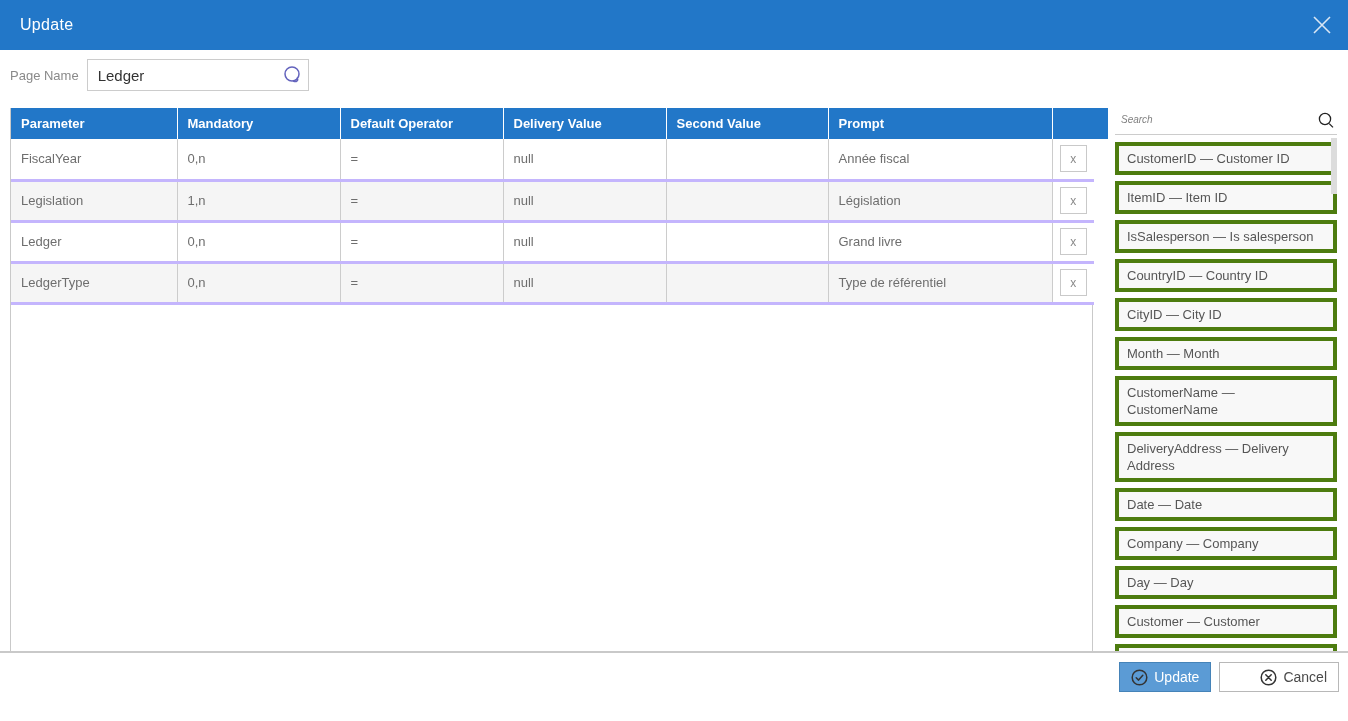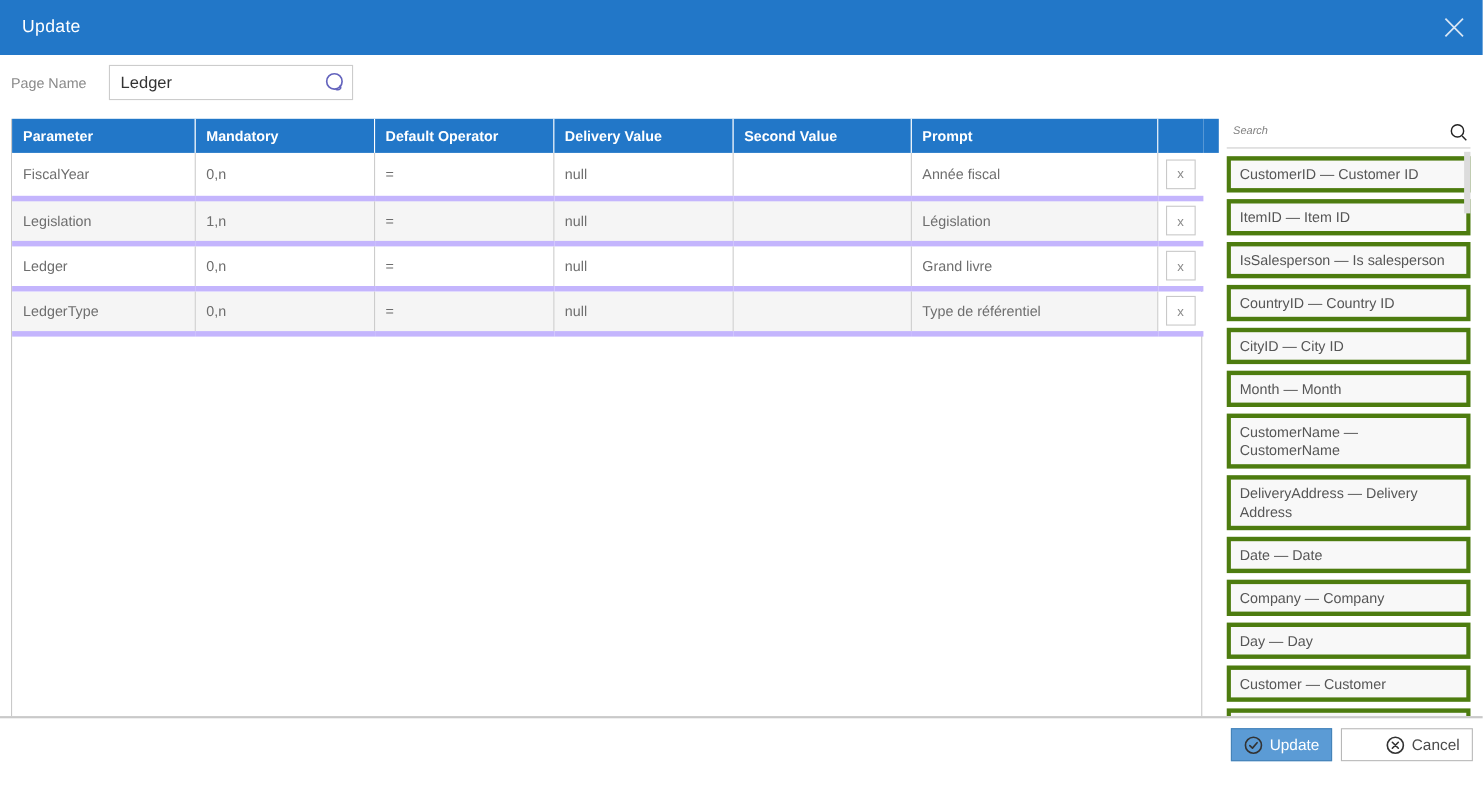--- a/index.html
+++ b/index.html
@@ -26,21 +26,21 @@
     position: absolute; right: 13px; top: 12px;
     width: 26px; height: 26px; cursor: pointer;
     display: flex; align-items: center; justify-content: center;
   }
 
   
   .pagename-row {
     position: absolute; top: 59px; left: 10px;
     display: flex; align-items: center;
   }
-  .pagename-label { font-size: 13px; color: #8a8a8a; margin-right: 20px; }
+  .pagename-label { font-size: 13px; color: #8a8a8a; margin-right: 8px; }
   .pn-input-wrap { position: relative; }
   .pn-input {
     width: 222px; height: 32px;
     border: 1px solid #cccccc; background: #fff;
     font-family: "Liberation Sans", sans-serif;
     font-size: 15px; color: #333;
     padding: 0 32px 0 10px; outline: none;
   }
   .pn-lookup-icon {
     position: absolute; right: 7px; top: 6px; width: 20px; height: 20px;
@@ -60,21 +60,21 @@
     background: #2277c8; color: #fff;
     font-size: 13px; font-weight: 700; text-align: left;
     height: 31px; padding: 0 10px;
     border-right: 1px solid #ffffff;
   }
   .params th:last-child { border-right: none; }
   .params td {
     font-size: 13px; color: #6e6e6e;
     height: 41px; padding: 0 10px;
     border-right: 1px solid #cccccc;
-    border-bottom: 5px solid #c4b5fd;
+    border-bottom: 3px solid #c4b5fd;
     background: #fff;
     overflow: hidden; white-space: nowrap;
   }
   .params td:last-child { border-right: none; }
   .params tbody tr:nth-child(even) td { background: #f5f5f5; }
   .params td.action-cell { padding: 0; text-align: center; background: #fff !important; }
   .del-btn {
     width: 27px; height: 27px;
     border: 1px solid #c9c9c9; background: #fff;
     color: #8a8a8a; font-size: 12px;

